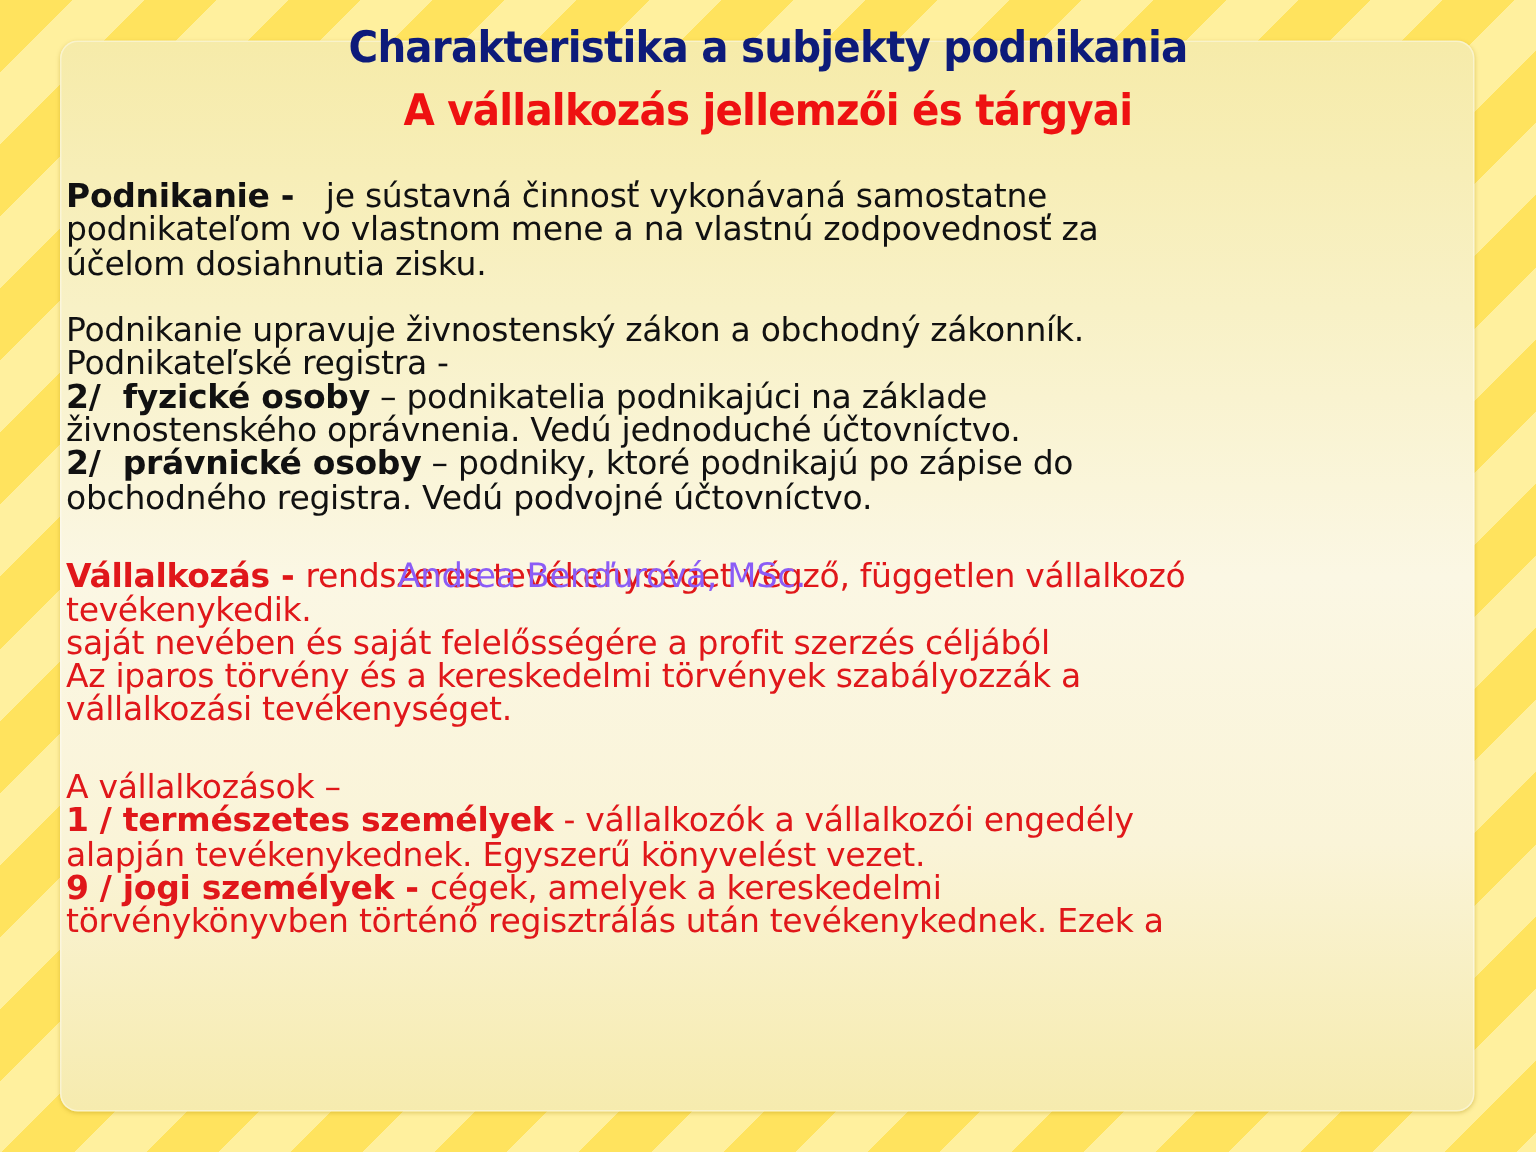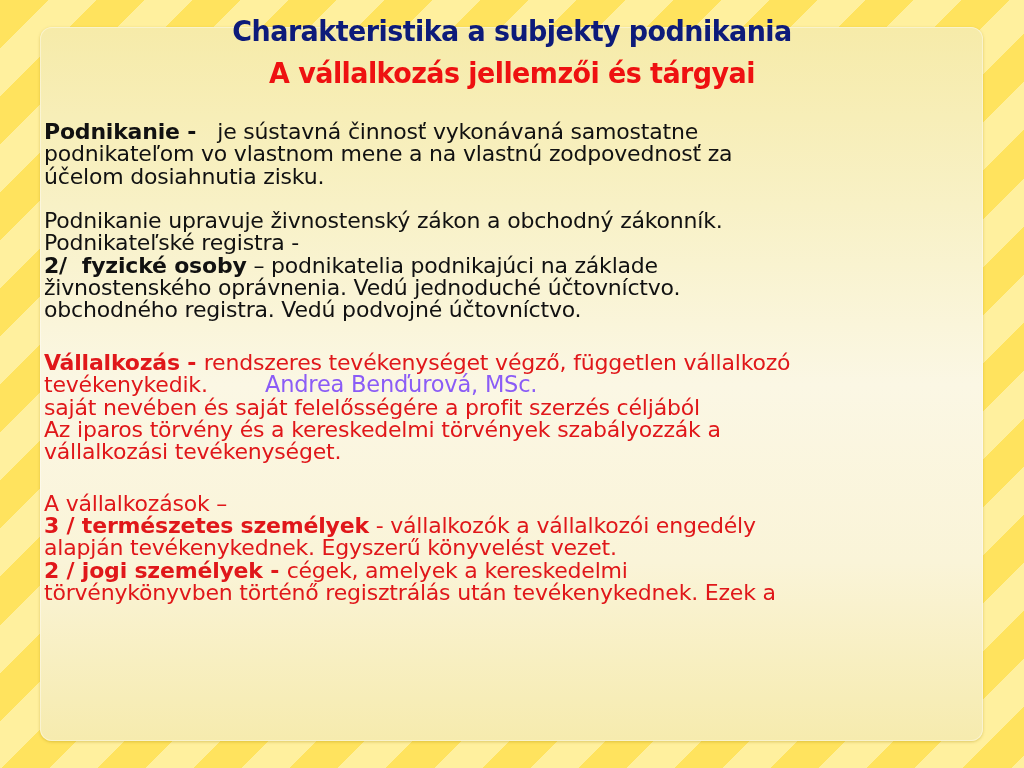--- a/index.html
+++ b/index.html
@@ -45,30 +45,31 @@
 
 <div class="body-text">
   <span class="line black"><b>Podnikanie - </b><span>  je sústavná činnosť vykonávaná samostatne</span></span>
   <span class="line black">podnikateľom vo vlastnom mene a na vlastnú zodpovednosť za</span>
   <span class="line black">účelom dosiahnutia zisku.</span>
   <span class="gap"></span>
   <span class="line black">Podnikanie upravuje živnostenský zákon a obchodný zákonník.</span>
   <span class="line black">Podnikateľské registra -</span>
   <span class="line black"><b>2/  fyzické osoby</b><span> – podnikatelia podnikajúci na základe</span></span>
   <span class="line black">živnostenského oprávnenia. Vedú jednoduché účtovníctvo.</span>
+  <span class="line black"><b>2/  právnické osoby</b><span> – podniky, ktoré podnikajú po zápise do</span></span>
   <span class="line black">obchodného registra. Vedú podvojné účtovníctvo.</span>
   <span class="gap"></span>
   <span class="gap" style="height:8px"></span>
   <span class="line red"><b>Vállalkozás - </b><span>rendszeres tevékenységet végző, független vállalkozó</span></span>
   <span class="line red">tevékenykedik.</span>
   <span class="line red">saját nevében és saját felelősségére a profit szerzés céljából</span>
   <span class="line red">Az iparos törvény és a kereskedelmi törvények szabályozzák a</span>
   <span class="line red">vállalkozási tevékenységet.</span>
   <span class="gap"></span>
   <span class="gap" style="height:7px"></span>
   <span class="line red">A vállalkozások –</span>
-  <span class="line red"><b>3 / természetes személyek</b><span> - vállalkozók a vállalkozói engedély</span></span>
+  <span class="line red"><b>1 / természetes személyek</b><span> - vállalkozók a vállalkozói engedély</span></span>
   <span class="line red">alapján tevékenykednek. Egyszerű könyvelést vezet.</span>
-  <span class="line red"><b>2 / jogi személyek - </b><span>cégek, amelyek a kereskedelmi</span></span>
+  <span class="line red"><b>9 / jogi személyek - </b><span>cégek, amelyek a kereskedelmi</span></span>
   <span class="line red">törvénykönyvben történő regisztrálás után tevékenykednek. Ezek a</span>
 </div>
 
 <div class="author">Andrea Benďurová, MSc.</div>
 
 </body></html>

